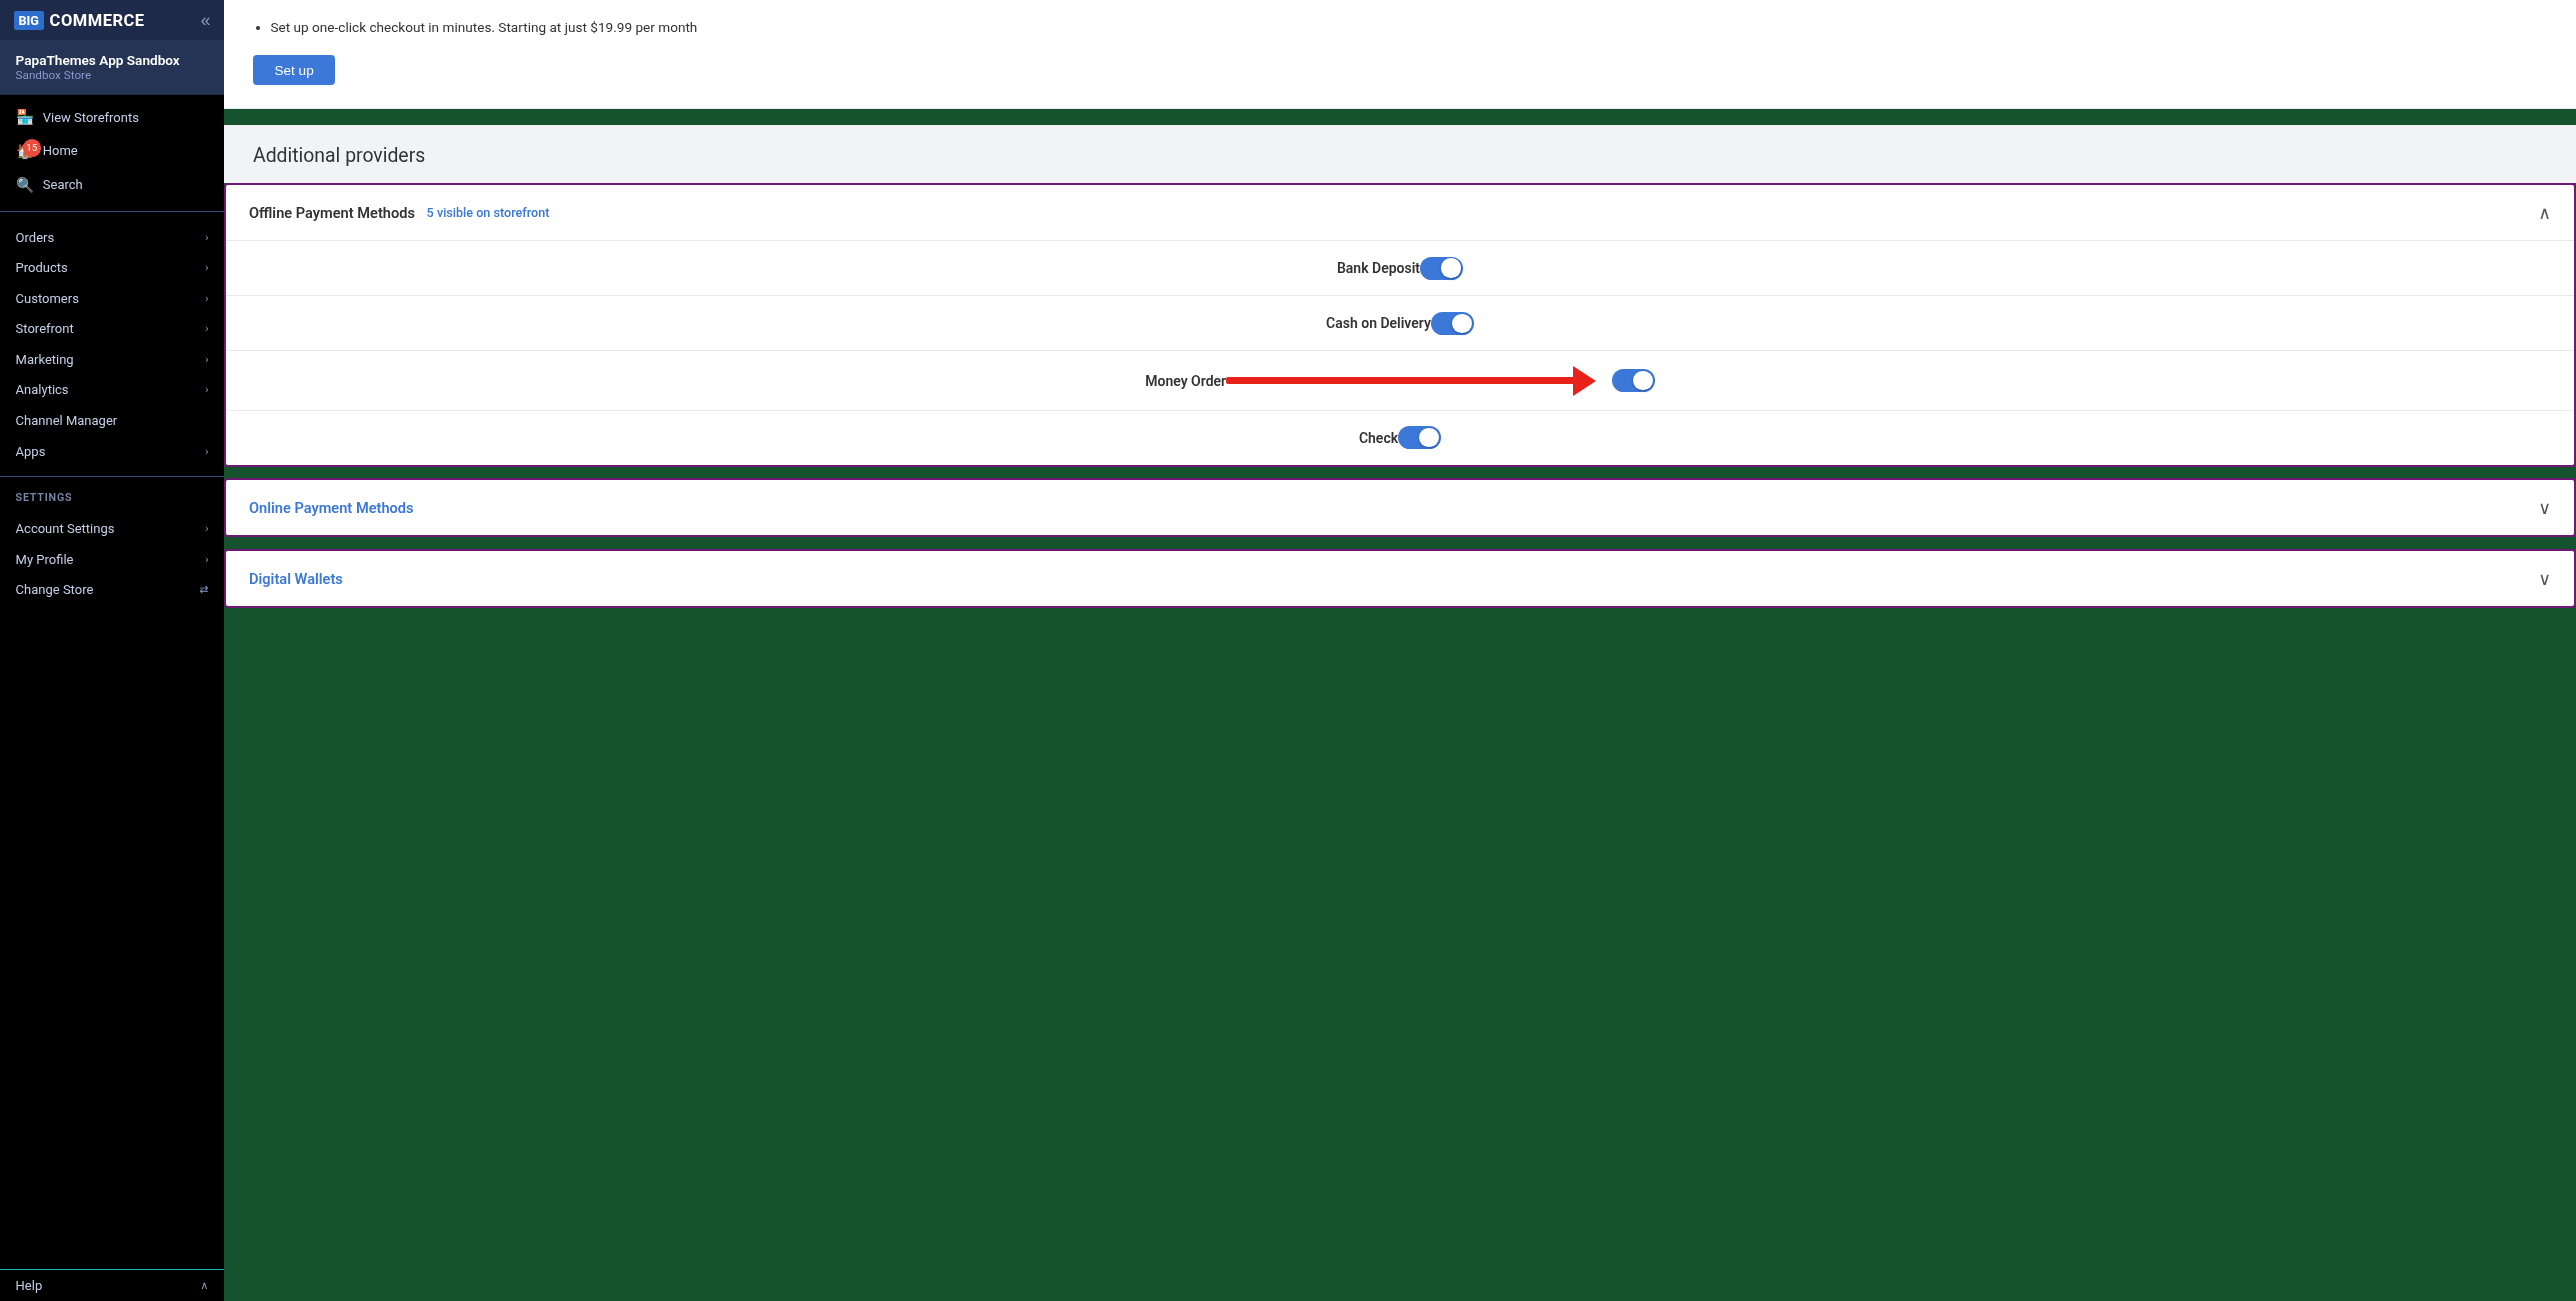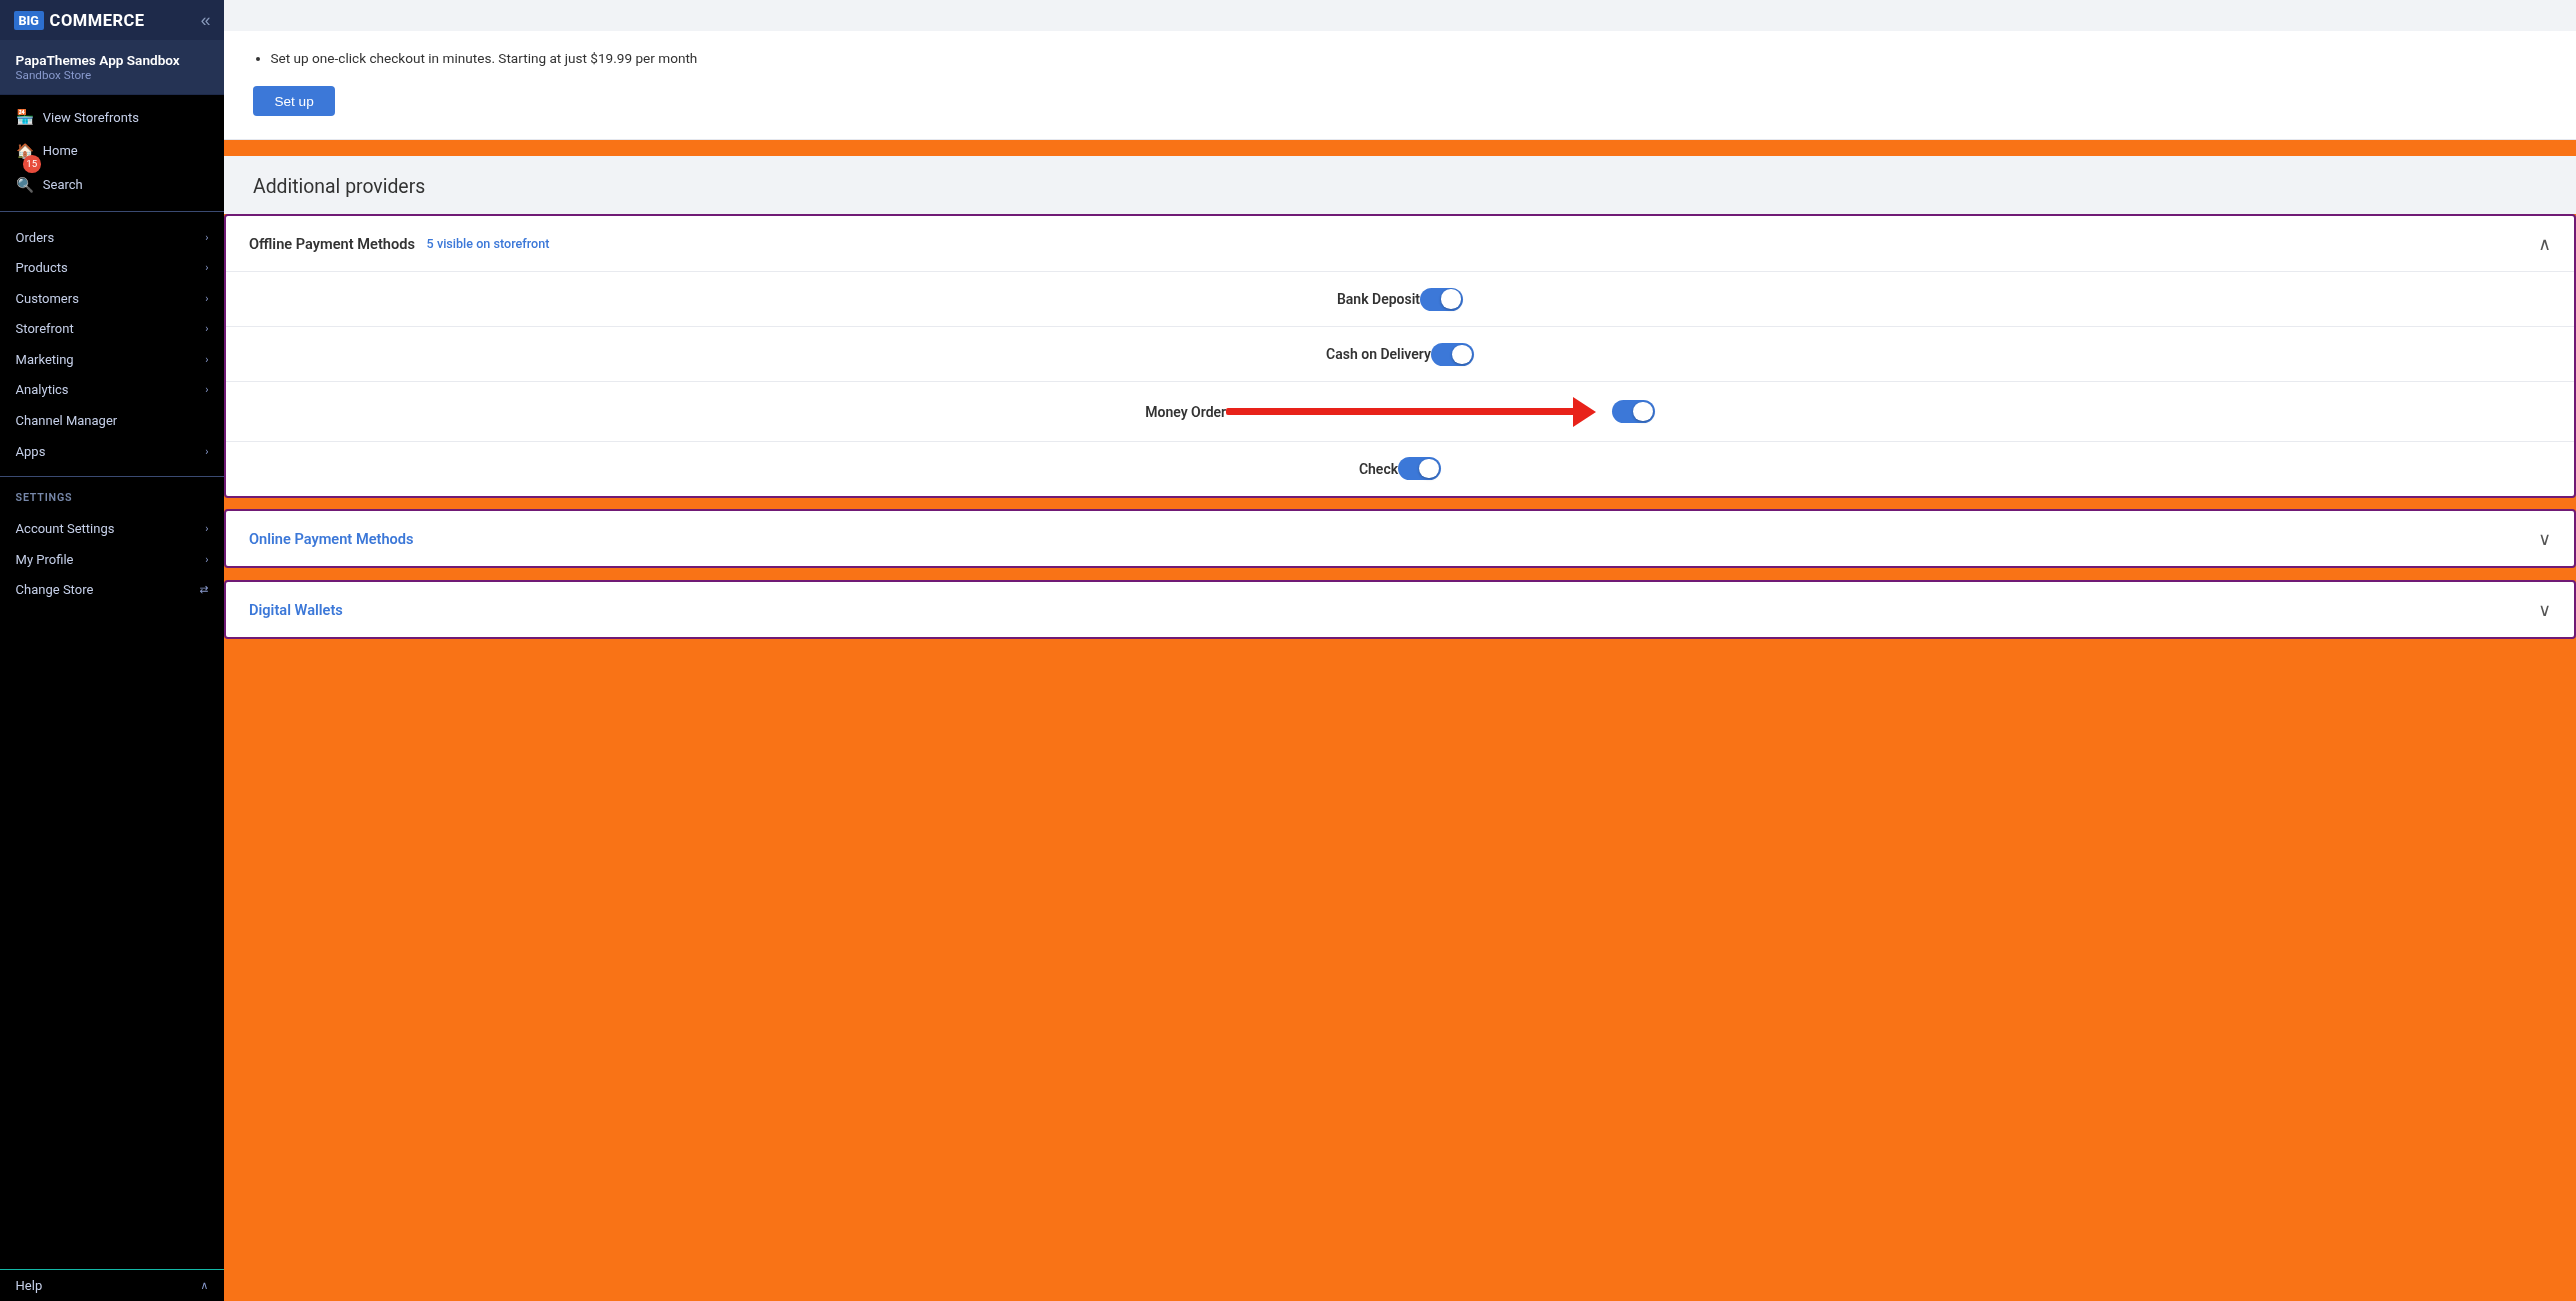--- a/index.html
+++ b/index.html
@@ -58,21 +58,21 @@
       position: relative;
       gap: 7.8px;
       text-decoration: none;
     }
     .sidebar-nav-item .nav-icon { font-size: 14.6px; width: 19.4px; text-align: center; }
     .sidebar-nav-item .nav-label { flex: 1; }
     .sidebar-nav-item .nav-arrow { font-size: 10.7px; color: #8899cc; }
     .badge-15 {
       background: #e74c3c; color: #fff; border-radius: 50%; width: 17.5px; height: 17.5px;
       font-size: 9.7px; display: flex; align-items: center; justify-content: center;
-      position: absolute; top: 21px; left: 23px;
+      position: absolute; top: 5px; left: 23px;
     }
     .sidebar-divider { height: 1px; background: #3a4a72; margin: 3.9px 0; }
 
     .sidebar-section-label {
       padding: 9.7px 15.6px 3.9px;
       font-size: 10.7px;
       color: #7788aa;
       text-transform: uppercase;
       letter-spacing: 0.8px;
       font-weight: 600;
@@ -80,22 +80,21 @@
 
     .sidebar-bottom {
       margin-top: auto;
       border-top: 1px solid #14b8a6;
     }
 
     
     #main {
       flex: 1;
       overflow-y: auto;
-      background: #f97316;
-      margin-top: 31px;
+      background: #14532d;
     }
 
     .main-content {
       padding: 0;
     }
 
     
     .promo-card {
       background: #fff;
       margin: 0 0 15.6px 0;

